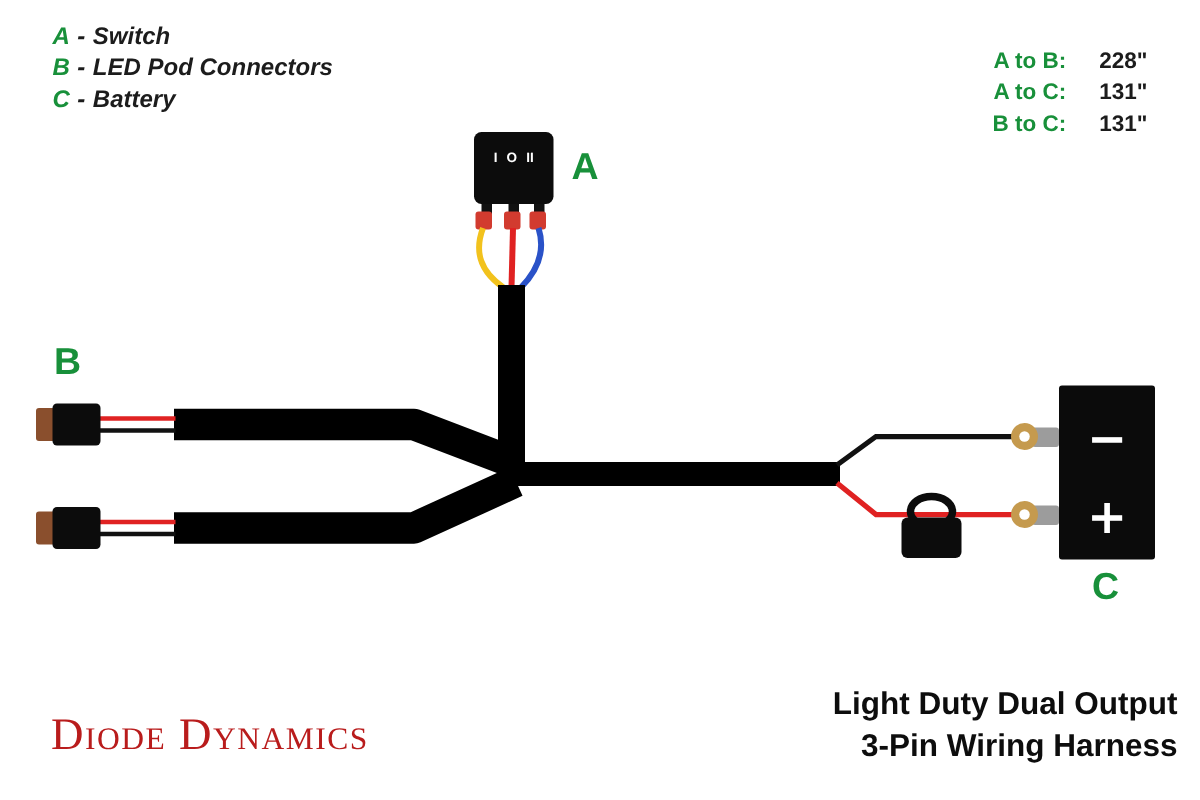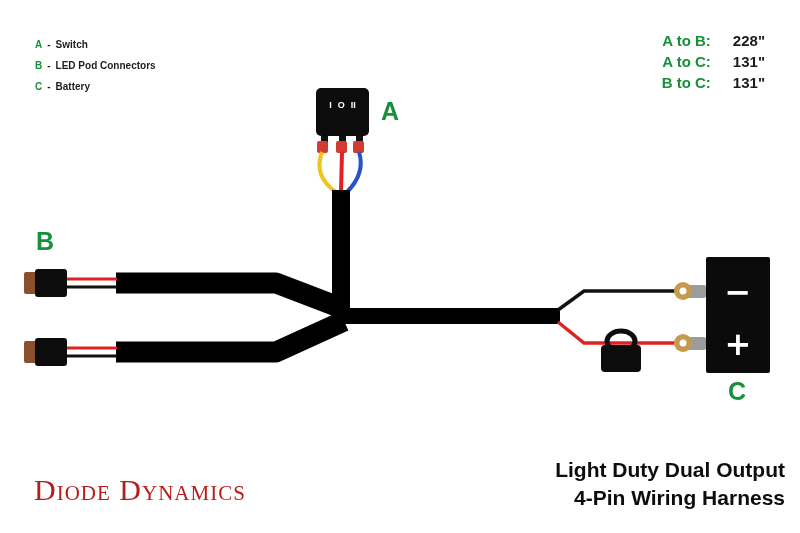--- a/index.html
+++ b/index.html
@@ -1,21 +1,21 @@
 <!DOCTYPE html>
 <html><head>
 <meta charset="utf-8">
 <style>
   * { box-sizing: border-box; margin: 0; padding: 0; }
   html, body { background: #ffffff; }
   body { font-family: "Liberation Sans", sans-serif; }
   .canvas { position: relative; width: 800px; height: 533px; background: #ffffff; overflow: hidden; }
 
   
-  .legend { position: absolute; left: 35px; top: 34px; font-size: 10px; font-weight: bold; color: #1c1c1c; line-height: 21px; }
+  .legend { position: absolute; left: 35px; top: 14px; font-size: 16px; font-weight: bold; color: #1c1c1c; line-height: 21px; font-style: italic; }
   .legend-row { white-space: nowrap; }
   .legend .key { color: #18903a; }
   .legend .sep { margin: 0 5px; }
 
   
   .measure { position: absolute; right: 35px; top: 30px; font-size: 15px; font-weight: bold; line-height: 21px; text-align: right; }
   .measure-row { white-space: nowrap; }
   .measure .mlabel { color: #18903a; margin-right: 22px; }
   .measure .mvalue { color: #1c1c1c; }
 
@@ -138,16 +138,16 @@
     <span>II</span>
   </div>
 
   <div class="diagram-label label-a">A</div>
   <div class="diagram-label label-b">B</div>
   <div class="diagram-label label-c">C</div>
 
   <div class="brand">Diode Dynamics</div>
   <div class="product">
     <div>Light Duty Dual Output</div>
-    <div>4-Pin Wiring Harness</div>
+    <div>3-Pin Wiring Harness</div>
   </div>
 
 </div>
 
 </body></html>

